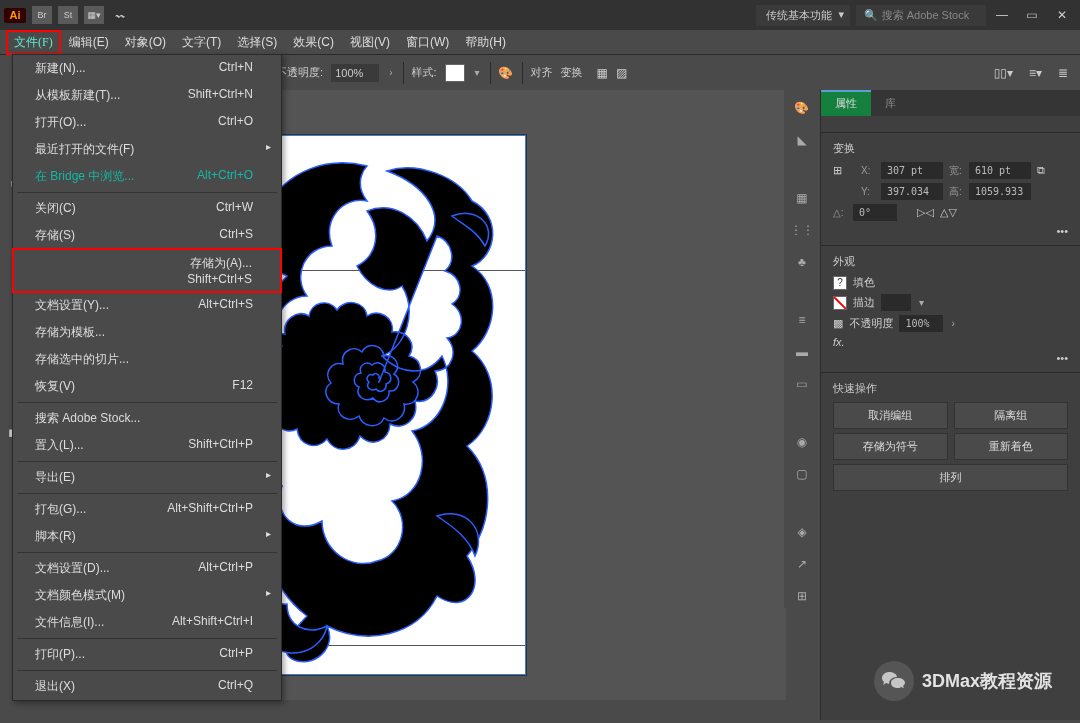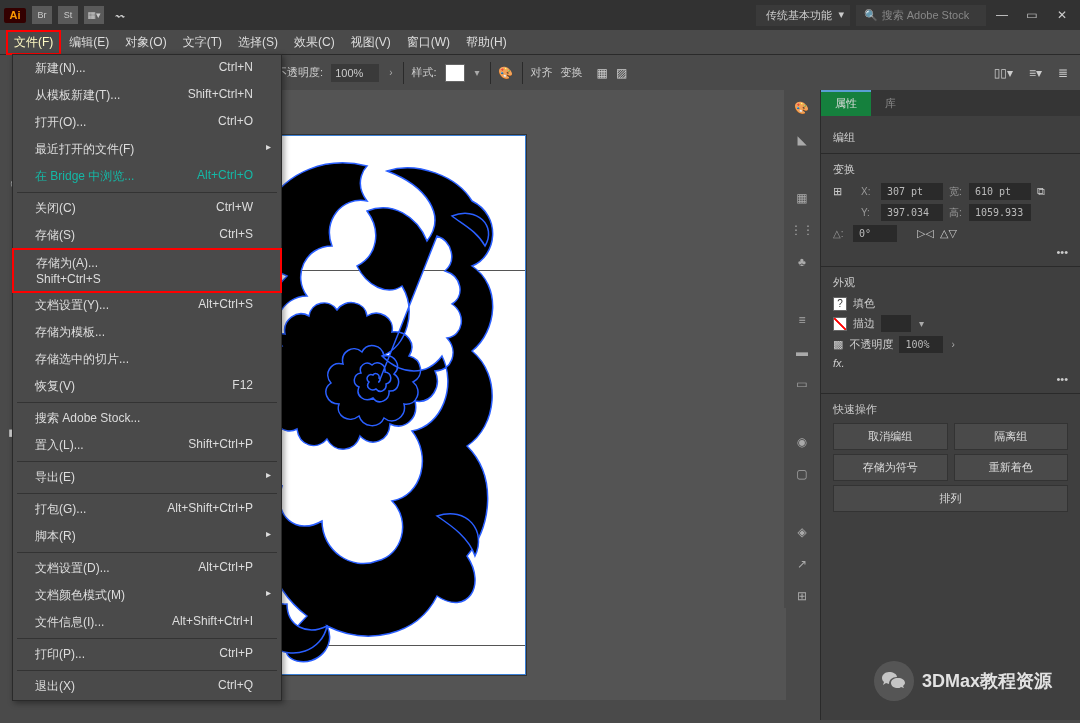--- a/index.html
+++ b/index.html
@@ -9,21 +9,21 @@
 .ai-logo{width:22px;height:15px;background:#330000;color:#ff9a00;font-weight:bold;font-size:11px;display:flex;align-items:center;justify-content:center;border-radius:2px;}
 .title-icon{width:20px;height:18px;background:#5a5a5a;margin-left:6px;display:flex;align-items:center;justify-content:center;font-size:9px;}
 .title-spacer{flex:1;}
 .workspace-select{background:#3a3a3a;padding:3px 18px 3px 10px;font-size:11px;position:relative;margin-right:6px;}
 .workspace-select::after{content:"▾";position:absolute;right:6px;}
 .search-box{background:#3a3a3a;padding:3px 8px;width:130px;color:#888;font-size:11px;display:flex;align-items:center;gap:4px;}
 .win-btn{width:28px;height:20px;display:flex;align-items:center;justify-content:center;margin-left:2px;}
 
 .menu-bar{height:24px;background:#4a4a4a;display:flex;align-items:center;padding-left:6px;}
 .menu-item{padding:4px 8px;color:#ddd;font-size:12px;}
-.menu-item.active{color:#fef9c3;}
+.menu-item.active{color:#5eead4;font-family:Liberation Serif, serif;}
 .file-box{border:2px solid red;padding:2px 6px;}
 
 .tool-bar{height:36px;background:#4a4a4a;border-top:1px solid #2a2a2a;display:flex;align-items:center;padding:0 12px;gap:8px;}
 .tb-sep{width:1px;height:22px;background:#2a2a2a;}
 .tb-swatch{width:26px;height:18px;background:#fff;border:1px solid #666;}
 .tb-stroke{width:40px;height:10px;border:1px solid #333;background:#fff;}
 .tb-field{width:48px;height:18px;background:#3a3a3a;padding:0 4px;font-size:11px;display:flex;align-items:center;}
 .tb-label{font-size:11px;color:#ccc;}
 .tb-chev{color:#aaa;font-size:10px;padding:0 2px;}
 
@@ -31,21 +31,21 @@
 .lt-item{width:30px;height:26px;display:flex;align-items:center;justify-content:center;margin-bottom:1px;color:#ccc;}
 
 .canvas-area{position:absolute;left:36px;top:90px;width:750px;height:610px;background:#545454;overflow:hidden;}
 .artboard{position:absolute;left:180px;top:45px;width:310px;height:540px;background:#fff;box-shadow:0 0 0 1px #333;}
 .sel-box{position:absolute;left:180px;top:45px;width:310px;height:540px;border:1px solid #3a7fd5;}
 .hguide{position:absolute;left:180px;width:310px;height:0;border-top:1px solid #555;}
 .dragon{position:absolute;left:10px;top:10px;width:290px;height:520px;}
 .dragon path{stroke:#2a5fff;stroke-width:1.5;fill:#000;}
 
 .dropdown{position:absolute;left:12px;top:54px;width:270px;background:#4a4a4a;border:1px solid #2a2a2a;box-shadow:2px 2px 6px rgba(0,0,0,.4);z-index:50;}
-.dd-item{display:flex;justify-content:space-between;padding:5px 28px 5px 22px;color:#ddd;font-size:12px;}
+.dd-item{display:flex;justify-content:space-between;padding:5px 28px 5px 22px;color:#ddd;font-size:12px;text-align:right;}
 .dd-item.disabled{color:#14b8a6;}
 .dd-item.highlight{border:2px solid red;margin:-1px;flex-direction:column;}
 .dd-item.sub::after{content:"▸";position:absolute;right:10px;font-size:10px;}
 .dd-item{position:relative;}
 .dd-sep{height:1px;background:#333;margin:2px 4px;}
 
 .right-strip{position:absolute;right:260px;top:90px;width:36px;background:#4a4a4a;display:flex;flex-direction:column;align-items:center;padding-top:6px;gap:8px;}
 .rs-item{width:24px;height:24px;display:flex;align-items:center;justify-content:center;color:#aaa;}
 
 .right-panels{position:absolute;right:0;top:90px;width:260px;height:630px;background:#3f3f3f;border-left:1px solid #2a2a2a;font-size:11px;}
@@ -275,21 +275,20 @@
   <div class="rs-item">↗</div>
   <div class="rs-item">⊞</div>
 </div>
 
 <div class="right-panels">
   <div class="panel-tabs">
     <div class="ptab active">属性</div>
     <div class="ptab">库</div>
   </div>
   <div class="panel-body">
-    <div class="psect">编组</div>
     <div class="hr"></div>
     <div class="psect">变换</div>
     <div class="prow">
       <span style="width:22px">⊞</span>
       <span class="plabel">X:</span>
       <span class="pfield">307 pt</span>
       <span class="plabel">宽:</span>
       <span class="pfield">610 pt</span>
       <span>⧉</span>
     </div>

